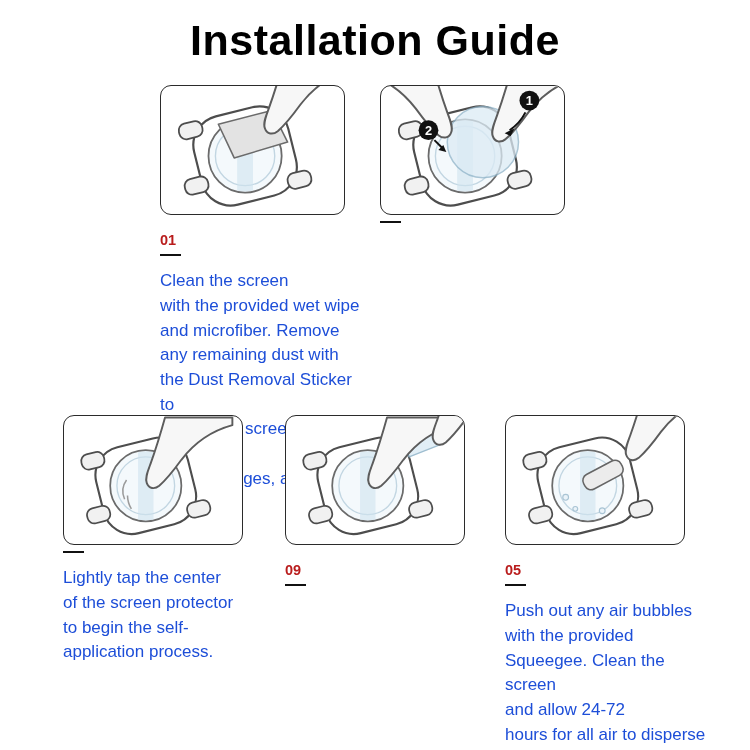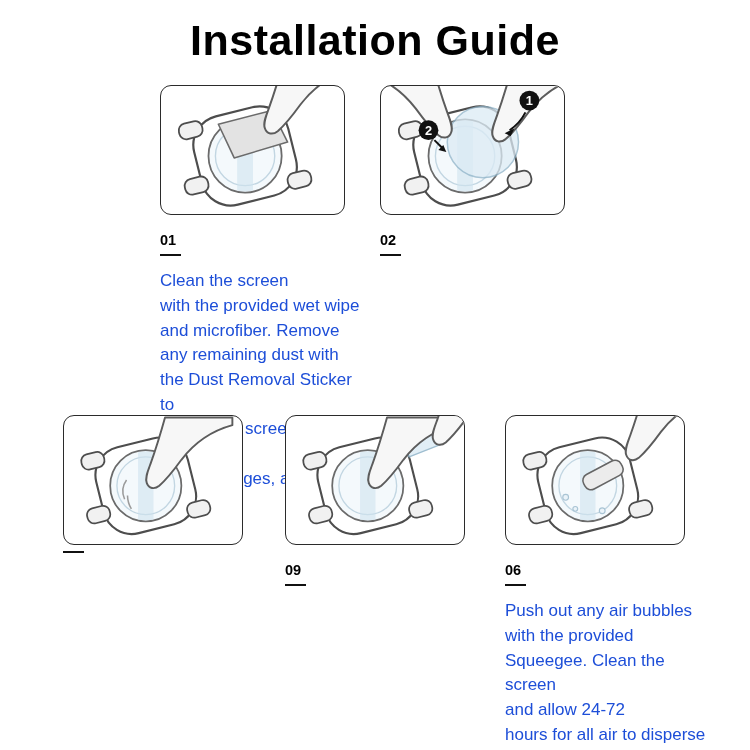--- a/index.html
+++ b/index.html
@@ -30,21 +30,21 @@
     background: #ffffff;
     overflow: hidden;
   }
   .panel svg { display: block; }
   .panel-lg { width: 185px; height: 130px; }
   .panel-sm { width: 180px; height: 130px; }
   .step-number {
     margin-top: 17px;
     font-size: 14.5px;
     font-weight: 700;
-    color: #000000;
+    color: #b91c1c;
   }
   .step-rule {
     margin-top: 6px;
     width: 21px;
     height: 2.4px;
     background: #111111;
   }
   .step-text {
     margin: 13px 0 0 0;
     font-size: 17px;
@@ -131,40 +131,43 @@
         <g>
           <circle cx="48" cy="44" r="10" fill="#111111"></circle>
           <text x="48" y="49" text-anchor="middle" font-size="13" font-weight="bold" fill="#ffffff" font-family="Liberation Sans, sans-serif">2</text>
         </g>
         <g>
           <path d="M54,54 L62,62" stroke="#111111" stroke-width="2" fill="none"></path>
           <polygon points="66,66 58,64 63,59" fill="#111111"></polygon>
         </g>
       </svg>
     </div>
-    <div class="step-number">02</div>
     <div class="step-rule"></div>
   </div>
 
   <div class="step step-3">
     <div class="panel panel-sm">
       <svg width="100%" height="100%" viewBox="0 0 185 128" preserveAspectRatio="xMidYMid meet">
         <g>
             <use href="#watch-g"></use>
           </g>
         <g>
           <path d="M63,84 a20,20 0 0 1 2,-20" stroke="#9b9b9b" stroke-width="1.6" fill="none"></path>
           <path d="M70,94 a28,28 0 0 1 -4,-14" stroke="#9b9b9b" stroke-width="1.6" fill="none"></path>
         </g>
         <g>
             <use href="#hand-g" transform="translate(-11,11)"></use>
           </g>
       </svg>
     </div>
     <div class="step-rule"></div>
+    <p class="step-text">Lightly tap the center
+of the screen protector
+to begin the self-
+application process.</p>
   </div>
 
   <div class="step step-4">
     <div class="panel panel-sm">
       <svg width="100%" height="100%" viewBox="0 0 185 128" preserveAspectRatio="xMidYMid meet">
         <g>
             <use href="#watch-g"></use>
           </g>
         <path d="M116,16 L152,5 L161,27 L128,40 Z" fill="#dcebf5" opacity="0.85" stroke="#8fb3c8" stroke-width="1.5" stroke-linejoin="round"></path>
         <g>
@@ -191,21 +194,21 @@
           <circle cx="100" cy="96" r="3" fill="#eaf3f9" stroke="#a9c4d4" stroke-width="1.2"></circle>
         </g>
         <g transform="rotate(-28 98 62)">
           <rect x="80" y="52" width="44" height="17" rx="7" fill="#ececec" stroke="#666666" stroke-width="1.6"></rect>
         </g>
         <g>
             <use href="#hand-g" transform="translate(28,-18)"></use>
           </g>
       </svg>
     </div>
-    <div class="step-number">06</div>
+    <div class="step-number">05</div>
     <div class="step-rule"></div>
     <p class="step-text">Push out any air bubbles
 with the provided
 Squeegee. Clean the screen
 and allow 24-72
 hours for all air to disperse
 naturally.</p>
   </div>
 
 </div>

